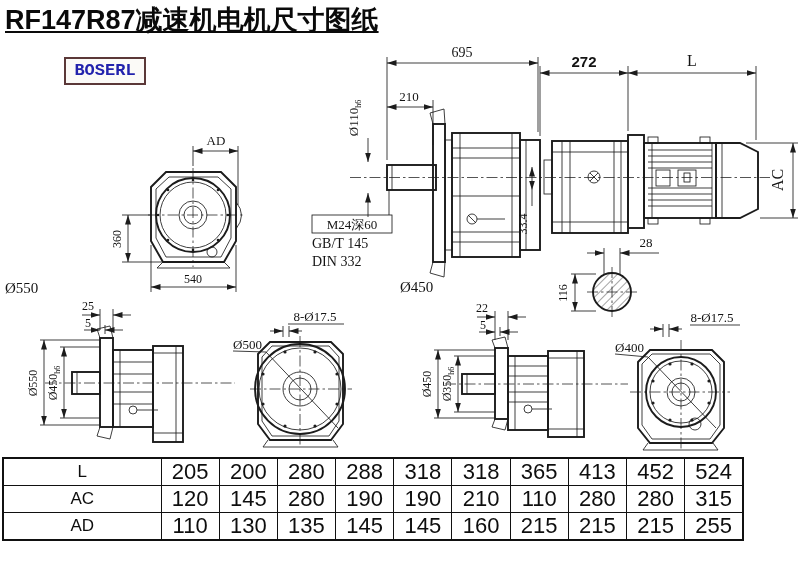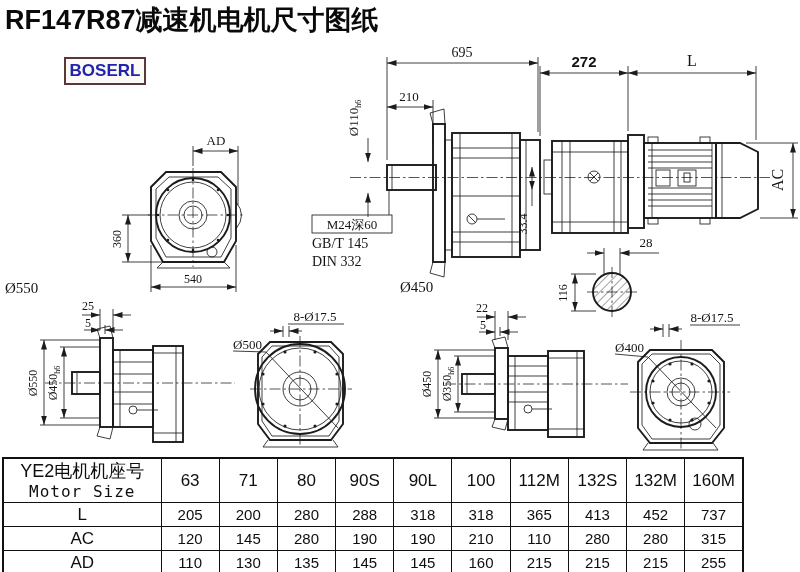--- a/index.html
+++ b/index.html
@@ -1,41 +1,41 @@
 <!DOCTYPE html>
 <html><head>
 <meta charset="utf-8">
 <style>
   html,body{margin:0;padding:0;background:#fff;}
   #stage{position:relative;width:800px;height:572px;background:#fff;overflow:hidden;
          font-family:"Liberation Sans","DejaVu Sans",sans-serif;}
   #title{position:absolute;left:5px;top:2px;font-size:27px;font-weight:bold;color:#0a0a0a;
-         letter-spacing:0px;white-space:nowrap;}
+         letter-spacing:0px;white-space:nowrap;text-decoration:underline;}
   #logo{position:absolute;left:64px;top:57px;width:78px;height:24px;border:2px solid #5b3838;
-        background:#fbfaf7;color:#2222ad;font-family:Liberation Sans, sans-serif;
+        background:#fbfaf7;color:#2222ad;font-family:Liberation Mono, monospace;
         font-weight:bold;font-size:17px;line-height:24px;text-align:center;}
   svg{position:absolute;left:0;top:0;}
   .t{stroke:#1c1c1c;stroke-width:1.9;fill:none;stroke-linejoin:miter;}
   .n{stroke:#1c1c1c;stroke-width:0.85;fill:none;}
   .cl{stroke:#1c1c1c;stroke-width:0.75;fill:none;stroke-dasharray:11 3 2.5 3;}
   .dot{fill:#1c1c1c;stroke:none;}
   text{fill:#141414;font-family:"Liberation Serif","DejaVu Serif",serif;} .dt12{font-size:12px;} .dt13{font-size:13px;}
   .dt14{font-size:14px;} .dt15{font-size:15px;} .dt16{font-size:16px;}
   .bold-sans{font-family:"Liberation Sans","DejaVu Sans",sans-serif;font-weight:bold;font-size:15px;}
   .sub{font-size:8px;}
   
   #dimtable{position:absolute;left:2px;top:457px;width:740px;border-collapse:collapse;
             table-layout:fixed;background:#fff;}
   #dimtable td{border:1.6px solid #111;text-align:center;vertical-align:middle;
                padding:0;color:#0e0e0e;}
   #dimtable{border:2.4px solid #111;}
   .hdr-cn{font-size:18px;line-height:21px;}
   .hdr-en{font-family:"DejaVu Sans Mono","Liberation Mono",monospace;font-size:16px;line-height:19px;letter-spacing:1px;}
   .size-cell{font-size:17px;height:43px;}
-  .val-cell{font-size:15px;height:23px;margin-left:48px;}
+  .val-cell{font-size:22px;height:23px;margin-left:48px;}
   .lab-cell{font-size:17px;height:23px;}
 </style>
 </head>
 <body>
 
 <div id="stage">
 
   <div id="title">RF147R87减速机电机尺寸图纸</div>
   <div id="logo">BOSERL</div>
 
@@ -361,47 +361,31 @@
         <col style="width:58.2px">
       <col style="width:58.2px">
         <col style="width:58.2px">
         <col style="width:58.2px">
         <col style="width:58.2px">
       <col style="width:58.2px">
         <col style="width:58.2px">
     </colgroup>
     <tbody>
       <tr>
-        <td class="size-cell">
-          <div class="hdr-cn">YE2电机机座号</div>
-          <div class="hdr-en">Motor Size</div>
-        </td>
-        <td class="size-cell">63</td>
-        <td class="size-cell">71</td>
-        <td class="size-cell">80</td>
-        <td class="size-cell">90S</td>
-        <td class="size-cell">90L</td>
-        <td class="size-cell">100</td>
-        <td class="size-cell">112M</td>
-        <td class="size-cell">132S</td>
-        <td class="size-cell">132M</td>
-        <td class="size-cell">160M</td>
-      </tr>
-      <tr>
         <td class="lab-cell">L</td>
         <td class="val-cell">205</td>
         <td class="val-cell">200</td>
         <td class="val-cell">280</td>
         <td class="val-cell">288</td>
         <td class="val-cell">318</td>
         <td class="val-cell">318</td>
         <td class="val-cell">365</td>
         <td class="val-cell">413</td>
         <td class="val-cell">452</td>
-        <td class="val-cell">737</td>
+        <td class="val-cell">524</td>
       </tr>
       <tr>
         <td class="lab-cell">AC</td>
         <td class="val-cell">120</td>
         <td class="val-cell">145</td>
         <td class="val-cell">280</td>
         <td class="val-cell">190</td>
         <td class="val-cell">190</td>
         <td class="val-cell">210</td>
         <td class="val-cell">110</td>

